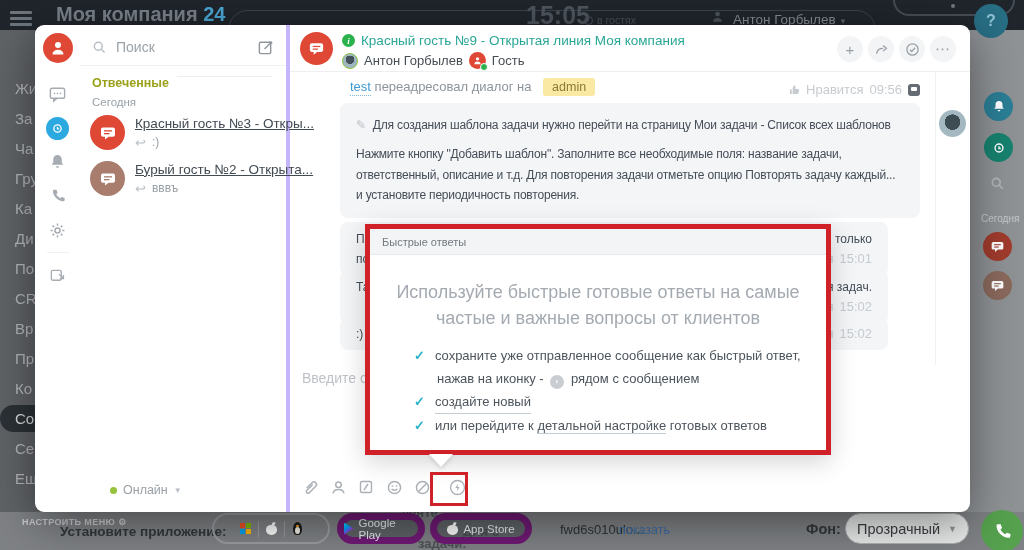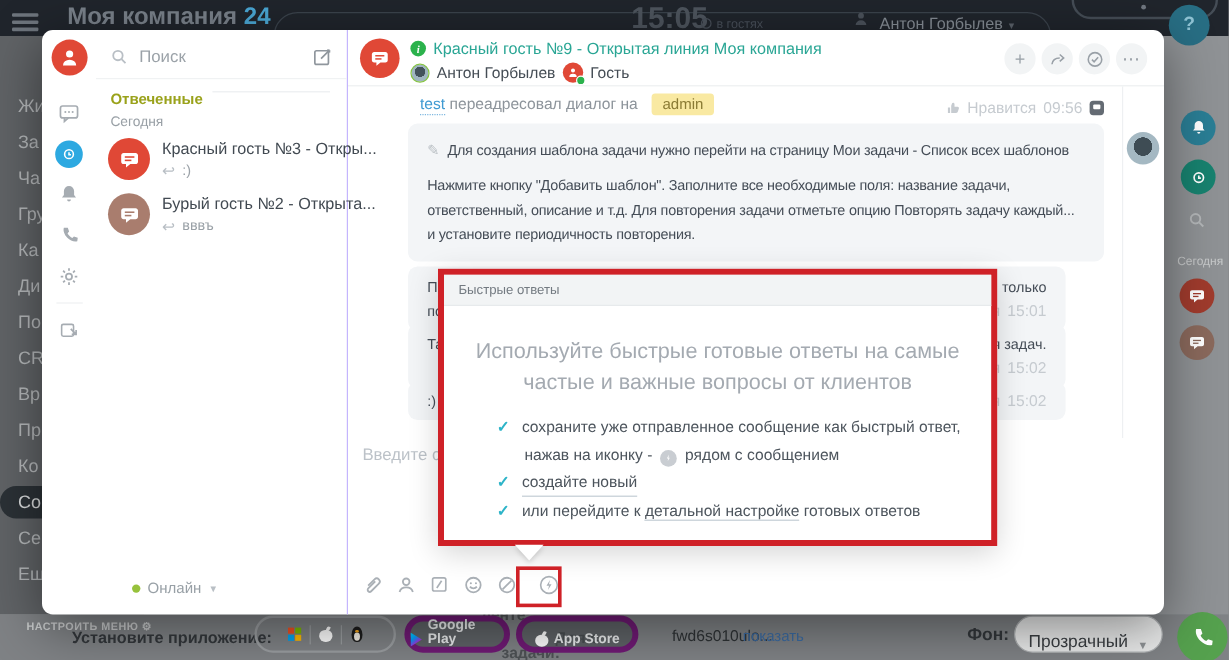--- a/index.html
+++ b/index.html
@@ -29,27 +29,27 @@
   .menu-item { height:30px; line-height:30px; padding-left:15px; font-size:15px; color:#b4b7b9; white-space:nowrap; }
   .menu-item.active span { background:#2b3136; color:#d9dbdc; border-radius:14px; padding:5px 16px 5px 15px; margin-left:-15px; }
 
   .bottom-bg { position:absolute; left:0; top:512px; width:1024px; height:38px; background:#7f8285; }
   .bgfrag { position:absolute; font-size:13px; font-weight:bold; color:#4e5255; z-index:1; }
   .setup-menu { position:absolute; left:22px; top:517px; font-size:9px; font-weight:bold; letter-spacing:.4px; color:#c9cbcc; z-index:2; }
   .install-label { position:absolute; left:60px; top:524px; font-size:13.5px; font-weight:bold; color:#33373b; z-index:2;}
   .pill { position:absolute; top:513px; height:31px; border-radius:16px; display:flex; align-items:center; justify-content:center; z-index:2; }
   .os-pill { left:212px; width:118px; border:2px solid #9b9ea1; gap:7px; }
   .os-sep { width:1px; height:16px; background:#9b9ea1; }
-  .store-pill { background:rgba(70,74,78,.55); border:5px solid #701a75; color:#eceeef; font-size:11.5px; font-weight:bold; gap:5px;align-items:flex-end; }
+  .store-pill { background:rgba(70,74,78,.55); border:7px solid #701a75; color:#eceeef; font-size:11.5px; font-weight:normal; gap:5px; }
   .gp-pill { left:337px; width:88px; }
   .as-pill { left:430px; width:102px; }
   .file-id { position:absolute; left:560px; top:522px; font-size:13px; color:#2e3235; z-index:2; }
   .show-link { position:absolute; left:619px; top:523px; font-size:12.5px; color:#3c6ca3; z-index:2; }
   .bgopt-label { position:absolute; left:806px; top:521px; font-size:14.5px; font-weight:bold; color:#33373b; z-index:2; }
-  .bg-pill { left:845px; width:124px; background:#e9eaea; border:1px solid #aeb1b3; color:#3a3e42; font-size:14.5px; gap:8px;align-items:flex-end; }
+  .bg-pill { left:845px; width:124px; background:#e9eaea; border:1px solid #aeb1b3; color:#3a3e42; font-size:14.5px; gap:8px; }
   .bg-pill .caret { font-size:9px; color:#8f9396; }
   .phone-fab { position:absolute; left:981px; top:510px; width:42px; height:42px; border-radius:50%; background:#55a14e; display:flex; align-items:center; justify-content:center; z-index:2; color:#fff; }
 
   .rail-ic-bg { position:absolute; border-radius:50%; display:flex; align-items:center; justify-content:center; color:#fff; }
   .rr-bell { left:984px; top:92px; width:29px; height:29px; background:#2a7e95; }
   .rr-ol { left:984px; top:133px; width:29px; height:29px; background:#17826f; }
   .rr-search { position:absolute; left:990px; top:176px; color:#b3b6b8; }
   .rr-day { position:absolute; left:981px; top:213px; font-size:10px; color:#c7c9ca; }
   .rr-av1 { left:983px; top:232px; width:29px; height:29px; background:#a03b2d; color:#a03b2d;}
   .rr-av2 { left:983px; top:271px; width:29px; height:29px; background:#8a695c; color:#8a695c;}
@@ -57,33 +57,33 @@
   
   .msgr { position:absolute; left:35px; top:25px; width:935px; height:487px; background:#fff; border-radius:9px;
           box-shadow:0 10px 45px rgba(0,0,0,.45); display:flex; z-index:3; }
   .rail { width:45px; padding-top:8px; flex:none; }
   .rail-avatar { width:30px; height:30px; margin:0 auto 14px; border-radius:50%; background:#e04836; display:flex; align-items:center; justify-content:center; color:#fff; }
   .rail-btn { width:45px; height:34px; display:flex; align-items:center; justify-content:center; color:#a6acb2; }
   .rail-ol-btn { color:#fff; }
   .rail-ol-btn .circ { width:23px; height:23px; border-radius:50%; background:#2da9e1; display:flex; align-items:center; justify-content:center; }
   .rail-div { width:22px; height:1px; background:#eef0f2; margin:5px auto; }
 
-  .chatlist { width:210px; flex:none; border-right:1px solid #c4b5fd; position:relative; padding-top:6px; }
+  .chatlist { width:210px; flex:none; border-right:4px solid #c4b5fd; position:relative; padding-top:6px; }
   .cl-search { display:flex; align-items:center; height:32px; padding:0 12px; gap:9px; }
   .cl-search .ph { flex:1; font-size:14px; color:#9ba2a8; }
   .cl-hr { height:1px; background:#f0f2f3; margin:2px 0 0; }
   .cl-section { margin:10px 14px 2px 12px; display:flex; gap:8px; }
   .cl-section b { font-size:12.5px; color:#9aa21b; }
   .cl-section i { flex:1; height:1px; background:#eceef0; }
   .cl-day { margin:6px 0 2px 12px; font-size:11.5px; color:#99a0a6; }
   .cl-item { display:flex; gap:10px; padding:5px 10px 6px; align-items:center; }
   .cl-av { width:35px; height:35px; border-radius:50%; flex:none; display:flex; align-items:center; justify-content:center; }
   .cl-av.red { background:#e04836; color:#e04836; }
   .cl-av.brown { background:#a97d6e; color:#a97d6e; }
-  .cl-title { font-size:13.5px; color:#424a52; white-space:nowrap; }
+  .cl-title { font-size:13.5px; color:#424a52; white-space:nowrap;text-decoration:underline; }
   .cl-last { font-size:12px; color:#9aa1a7; margin-top:4px; display:flex; gap:6px; align-items:center;}
   .cl-last .rep { color:#b9bfc5; font-size:13px; }
   .cl-online { position:absolute; bottom:15px; left:30px; display:flex; align-items:center; gap:6px; font-size:12.5px; color:#98a0a6; }
   .cl-online .dot { width:7px; height:7px; border-radius:50%; background:#97c23c; }
   .cl-online .caret { font-size:8px; color:#b9bfc5; }
 
   .main { flex:1; position:relative; }
   .chead { height:47px; border-bottom:1px solid #edeff1; position:relative; }
   .chead-av { position:absolute; left:10px; top:7px; width:33px; height:33px; border-radius:50%; background:#e04836; color:#e04836; display:flex; align-items:center; justify-content:center; }
   .chead-t1 { position:absolute; left:52px; top:8px; display:flex; gap:6px; align-items:center; font-size:13.5px; color:#2aa695; }

